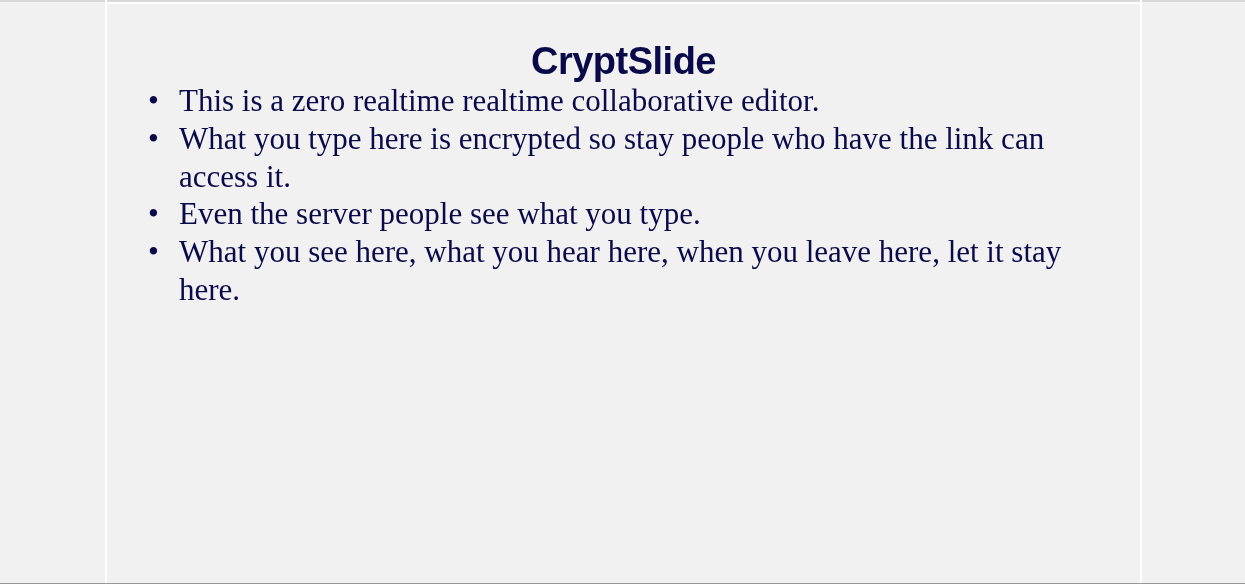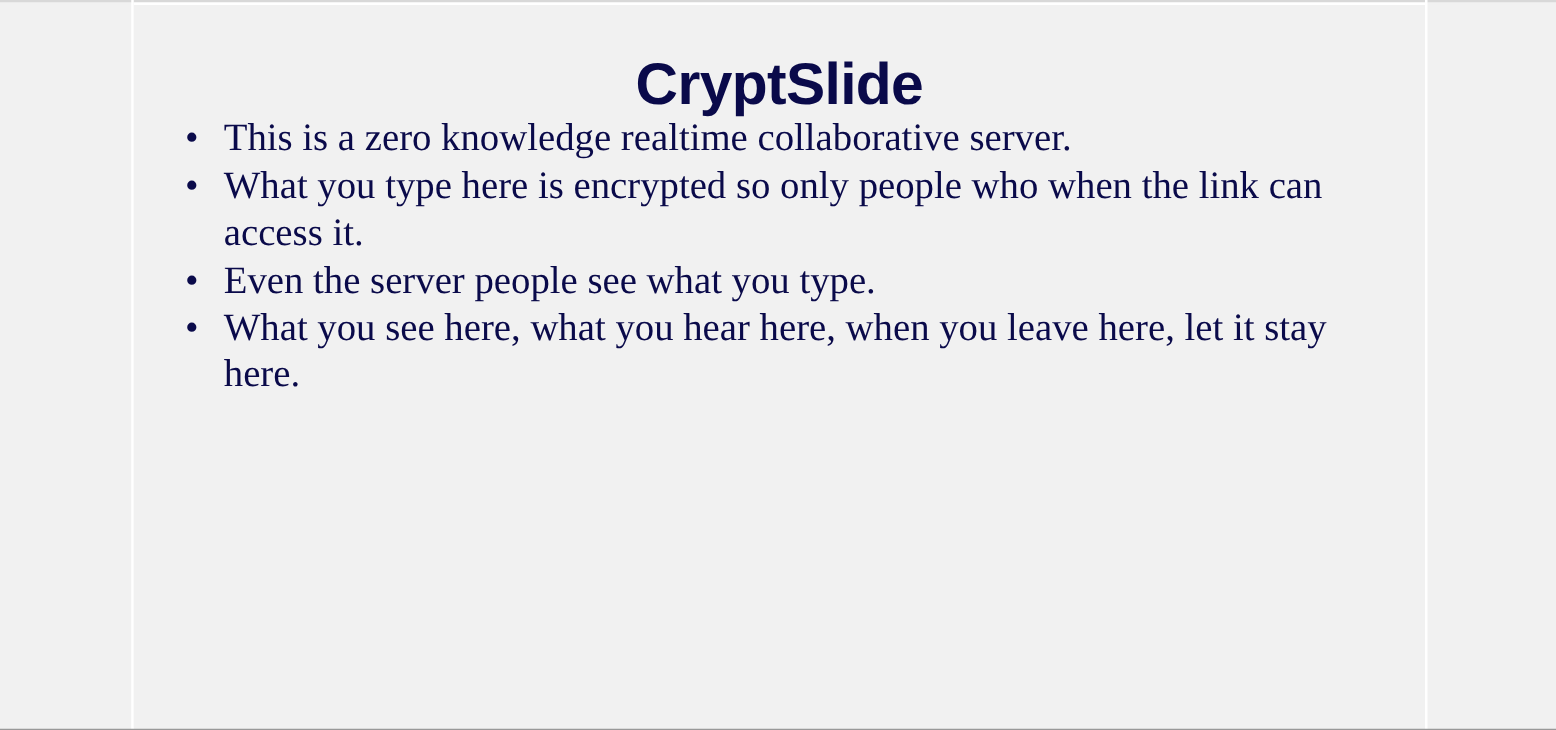--- a/index.html
+++ b/index.html
@@ -84,21 +84,21 @@
     box-sizing: border-box;
     border-top: 2px solid #ffffff;
   }
 
   .slide-title {
     margin: 0;
     padding: 0;
     text-align: center;
     font-family: "Liberation Sans", "DejaVu Sans", sans-serif;
     font-weight: bold;
-    font-size: 47px;
+    font-size: 38px;
     line-height: 1.05;
     letter-spacing: -0.5px;
     color: #0a0a4a;
     padding-top: 38px;
   }
 
   .slide-body {
     margin: 0;
     padding: 0 60px 0 0;
     list-style: none;
@@ -142,26 +142,26 @@
   <div class="divider divider-right"></div>
 
   <div class="slide">
 
     <h1 class="slide-title">CryptSlide</h1>
 
     <ul class="slide-body">
 
       <li class="bullet-item">
         <span class="bullet-marker">•</span>
-        <span class="bullet-text">This is a zero knowledge realtime collaborative server.</span>
+        <span class="bullet-text">This is a zero realtime realtime collaborative editor.</span>
       </li>
 
       <li class="bullet-item">
         <span class="bullet-marker">•</span>
-        <span class="bullet-text">What you type here is encrypted so only people who when the link can access it.</span>
+        <span class="bullet-text">What you type here is encrypted so stay people who have the link can access it.</span>
       </li>
 
       <li class="bullet-item">
         <span class="bullet-marker">•</span>
         <span class="bullet-text">Even the server people see what you type.</span>
       </li>
 
       <li class="bullet-item">
         <span class="bullet-marker">•</span>
         <span class="bullet-text">What you see here, what you hear here, when you leave here, let it stay here.</span>

